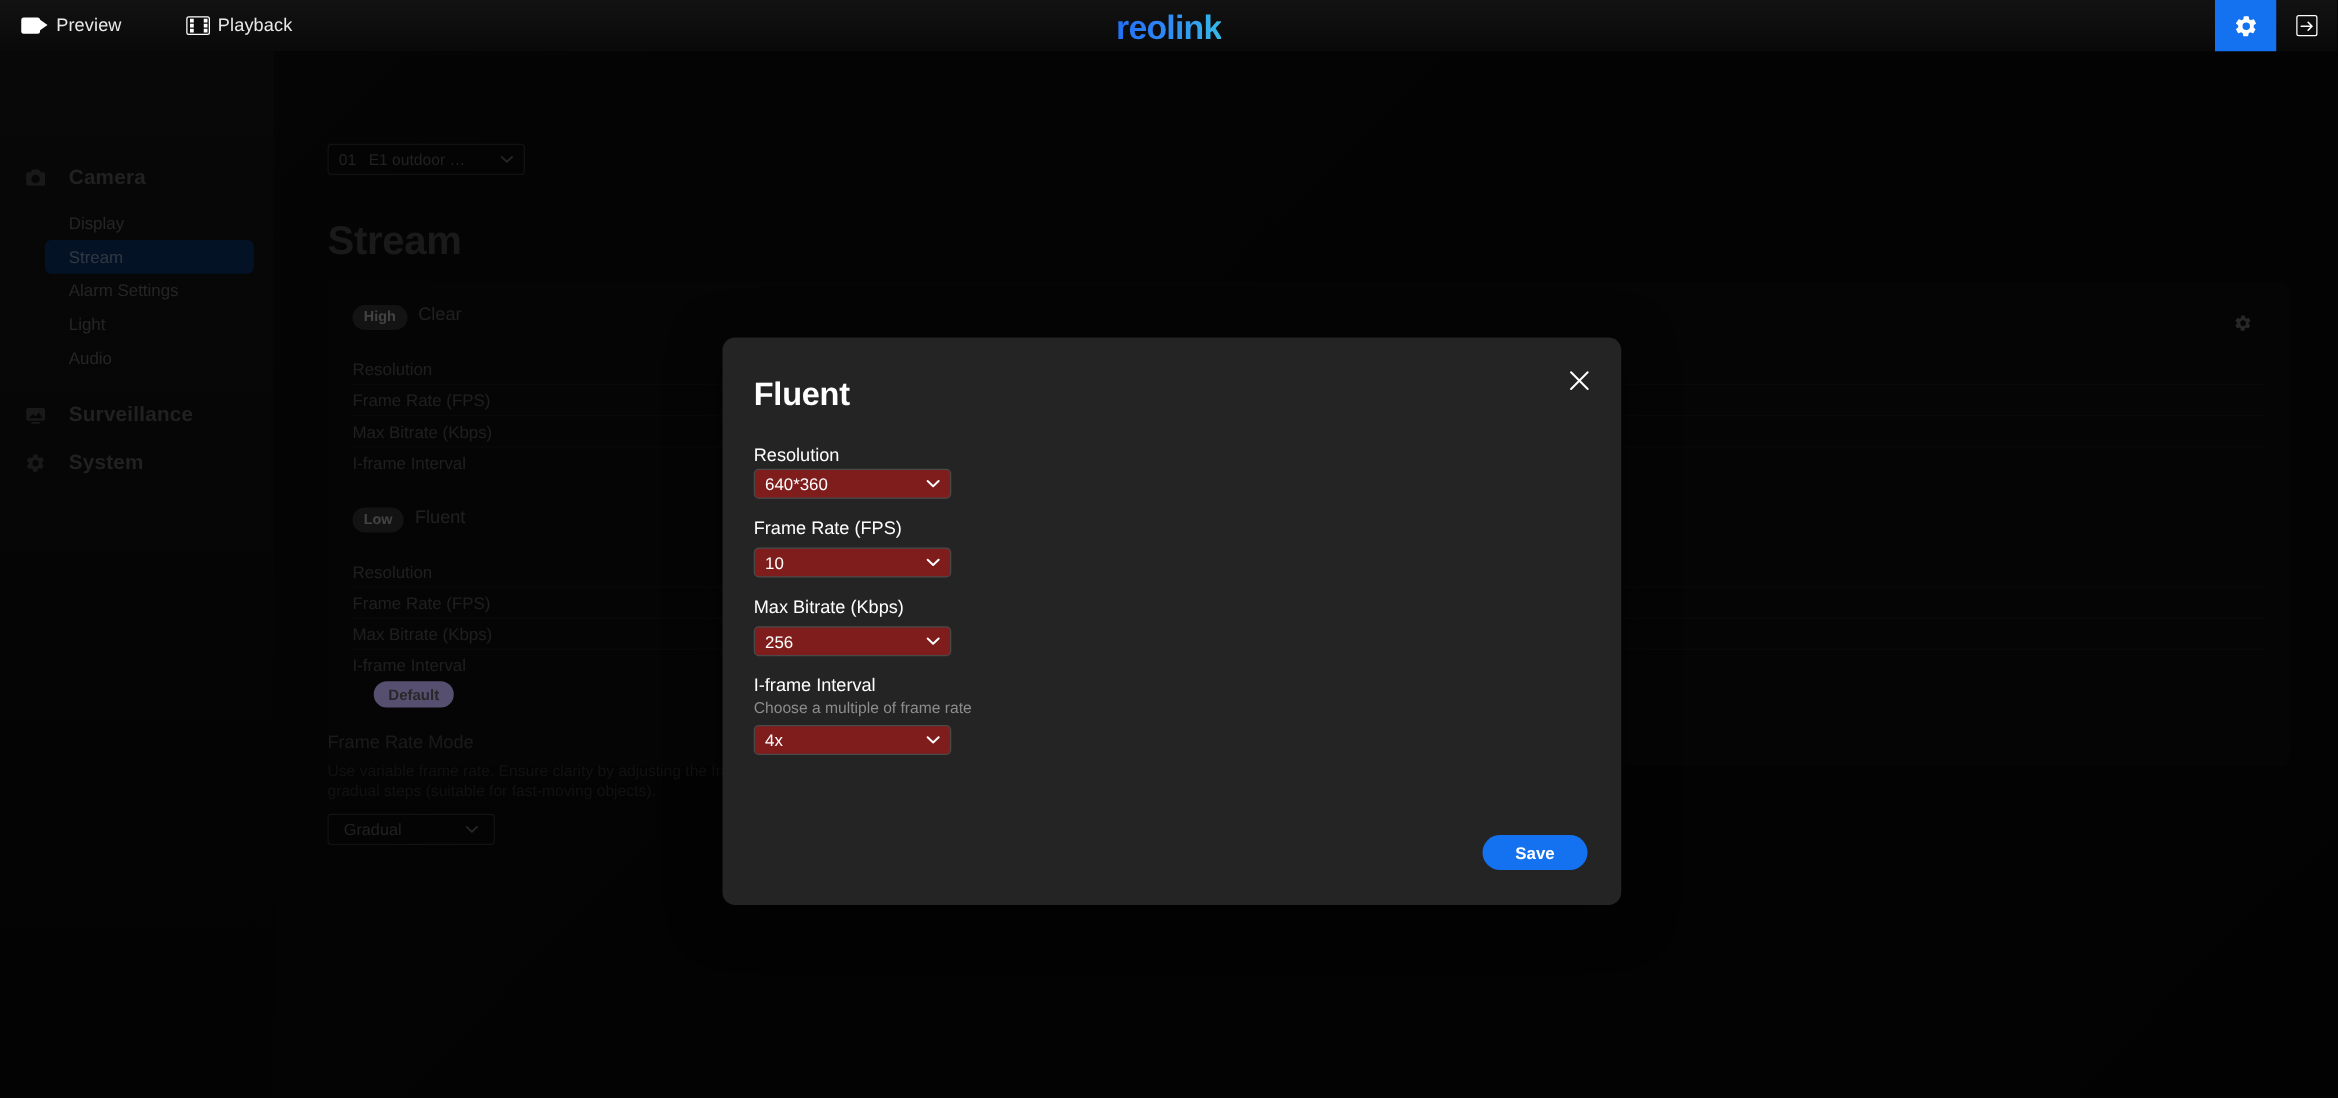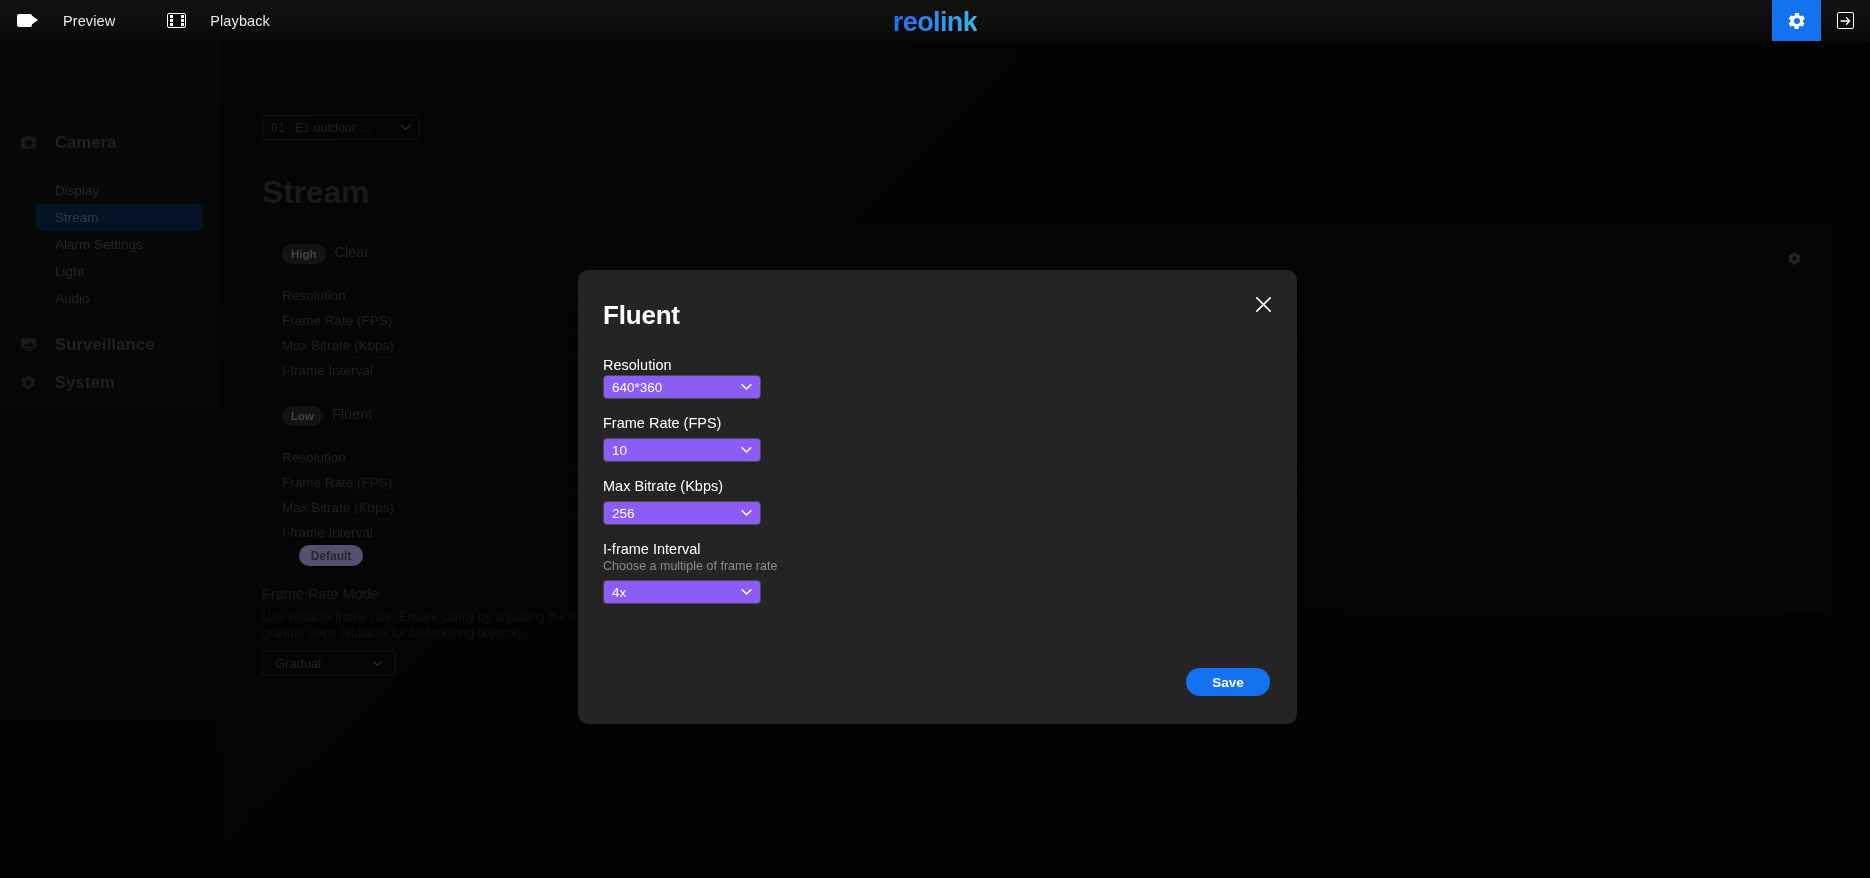--- a/index.html
+++ b/index.html
@@ -33,21 +33,21 @@
   }
   .topnav {
     display: flex;
     align-items: center;
     gap: 52px;
     padding-left: 17px;
   }
   .topnav-item {
     display: flex;
     align-items: center;
-    gap: 24px;
+    gap: 6px;
     cursor: pointer;
   }
   .topnav-label {
     color: #e9e9e9;
     font-size: 14.5px;
     letter-spacing: .1px;
   }
   .cam-icon {
     position: relative;
     width: 22px; height: 15px;
@@ -161,21 +161,21 @@
   }
   .nav-ico {
     width: 17px; height: 17px;
     flex: 0 0 17px;
     display: flex;
     align-items: center;
     justify-content: center;
   }
   .nav-ico svg { display: block; }
   .nav-sub {
-    margin-top: 16px;
+    margin-top: 4px;
   }
   .nav-item {
     height: 27px;
     margin: 0 16px 0 36px;
     display: flex;
     align-items: center;
     padding-left: 19px;
     border-radius: 5px;
     cursor: pointer;
   }
@@ -386,21 +386,21 @@
     color: #fff;
     font-size: 12.5px;
     margin-bottom: 7px;
   }
   .field-note.dim { color: #8c8c8c; }
   .field-gap-top { margin-top: 4px; }
   .msel {
     width: 158px; height: 24px;
     border: 1px solid #4a4a4a;
     border-radius: 4px;
-    background: #8b5cf6;
+    background: #7f1d1d;
     display: flex;
     align-items: center;
     padding: 0 8px;
     cursor: pointer;
   }
   .msel .val {
     flex: 1;
     color: #fff;
     font-size: 13.5px;
   }

